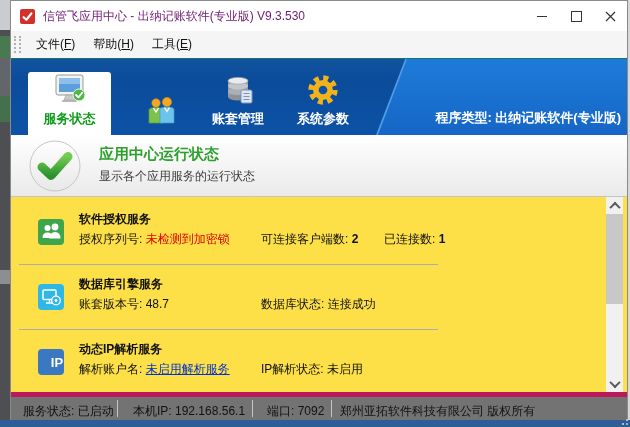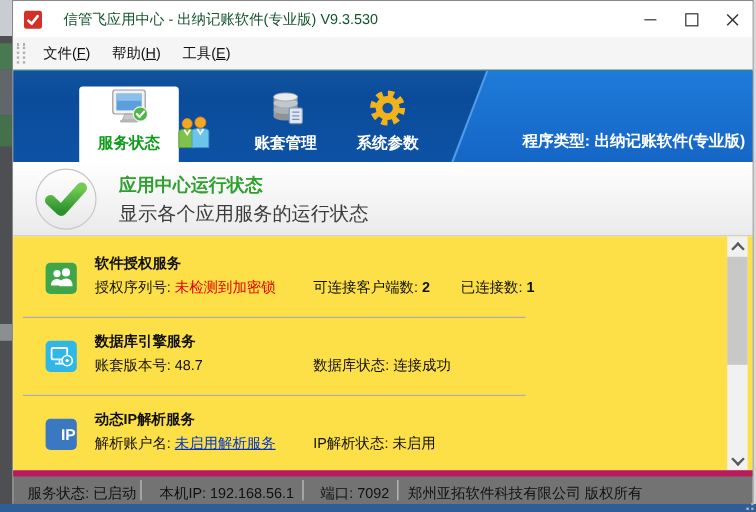--- a/index.html
+++ b/index.html
@@ -16,21 +16,21 @@
   .taskbar{position:absolute;left:0;bottom:0;width:630px;height:7px;background:#2d5e97;}
 
   
   .win{position:absolute;left:10px;top:0;width:618px;height:420px;background:#fff;
     border:1px solid #8a8a8a;box-sizing:border-box;}
 
   
   .titlebar{position:relative;height:30px;background:#fff;display:flex;align-items:center;}
   .app-ico{width:15px;height:15px;margin-left:9px;border-radius:2px;background:#d3302a;
     display:flex;align-items:center;justify-content:center;flex:0 0 auto;}
-  .title-text{margin-left:18px;font-size:12px;color:#14532d;white-space:nowrap;}
+  .title-text{margin-left:8px;font-size:12px;color:#701a75;white-space:nowrap;}
   .cap-btns{position:absolute;right:0;top:0;height:30px;display:flex;}
   .cap-btn{width:34px;height:30px;display:flex;align-items:center;justify-content:center;}
   .glyph-min{width:10px;height:1px;background:#333;}
   .glyph-max{width:9px;height:9px;border:1px solid #333;}
 
   
   .menubar{height:27px;background:#f5f5f5;border-bottom:1px solid #0f766e;
     display:flex;align-items:center;}
   .grip{width:3px;height:17px;border-left:2px dotted #b0b0b0;border-right:2px dotted #b0b0b0;
     margin:0 6px 0 3px;}
@@ -38,33 +38,33 @@
   .menu-item .k{text-decoration:underline;}
 
   
   .toolbar{position:relative;height:76px;background:linear-gradient(180deg,#11539f,#0b4c9a 30%,#0d52a6);overflow:hidden;}
   .tb-light{position:absolute;top:0;bottom:0;left:365px;right:-60px;
     background:linear-gradient(180deg,#1e7bd9,#1566c6);
     transform:skewX(-21deg);transform-origin:0 100%;border-left:2px solid #4e9ce8;}
   .tab{position:absolute;bottom:0;display:flex;flex-direction:column;align-items:center;
     justify-content:flex-end;padding-bottom:7px;box-sizing:border-box;}
   .tab-label{font-size:13px;font-weight:bold;color:#fff;white-space:nowrap;margin-top:3px;}
-  .tab.active{left:17px;width:83px;top:13px;background:#fff;border-radius:3px 3px 0 0;margin-left:38px;}
+  .tab.active{left:17px;width:83px;top:13px;background:#fff;border-radius:3px 3px 0 0;}
   .tab.active .tab-label{color:#0f9c1a;}
   .tab.t1{left:110px;width:79px;height:76px;}
   .tab.t2{left:189px;width:76px;height:76px;}
   .tab.t3{left:274px;width:76px;height:76px;}
   .prog-type{position:absolute;right:6px;bottom:8px;font-size:13px;font-weight:bold;color:#fff;white-space:nowrap;}
 
   
   .header{position:relative;height:62px;background:linear-gradient(180deg,#ffffff,#eaeaea);
     border-bottom:1px solid #c4c4c4;box-sizing:border-box;}
   .check-circle{position:absolute;left:17px;top:4px;}
   .hdr-title{position:absolute;left:88px;top:10px;font-size:15px;font-weight:bold;color:#2da02d;}
-  .hdr-sub{position:absolute;left:88px;top:33px;font-size:16px;color:#3c3c3c;}
+  .hdr-sub{position:absolute;left:88px;top:33px;font-size:12px;color:#3c3c3c;}
 
   
   .content{position:relative;height:195px;background:#fde047;}
   .svc-icon{position:absolute;left:27px;width:26px;height:26px;border-radius:4px;
     display:flex;align-items:center;justify-content:center;}
   .svc-title{position:absolute;left:68px;font-size:12px;font-weight:bold;color:#111;white-space:nowrap;}
   .svc-field{position:absolute;font-size:12px;color:#111;white-space:nowrap;}
   .f-col1{left:68px;} .f-col2{left:250px;} .f-col3{left:373px;}
   .val-alert{color:#e00000;}
   .val-link{color:#0033cc;text-decoration:underline;cursor:pointer;}

